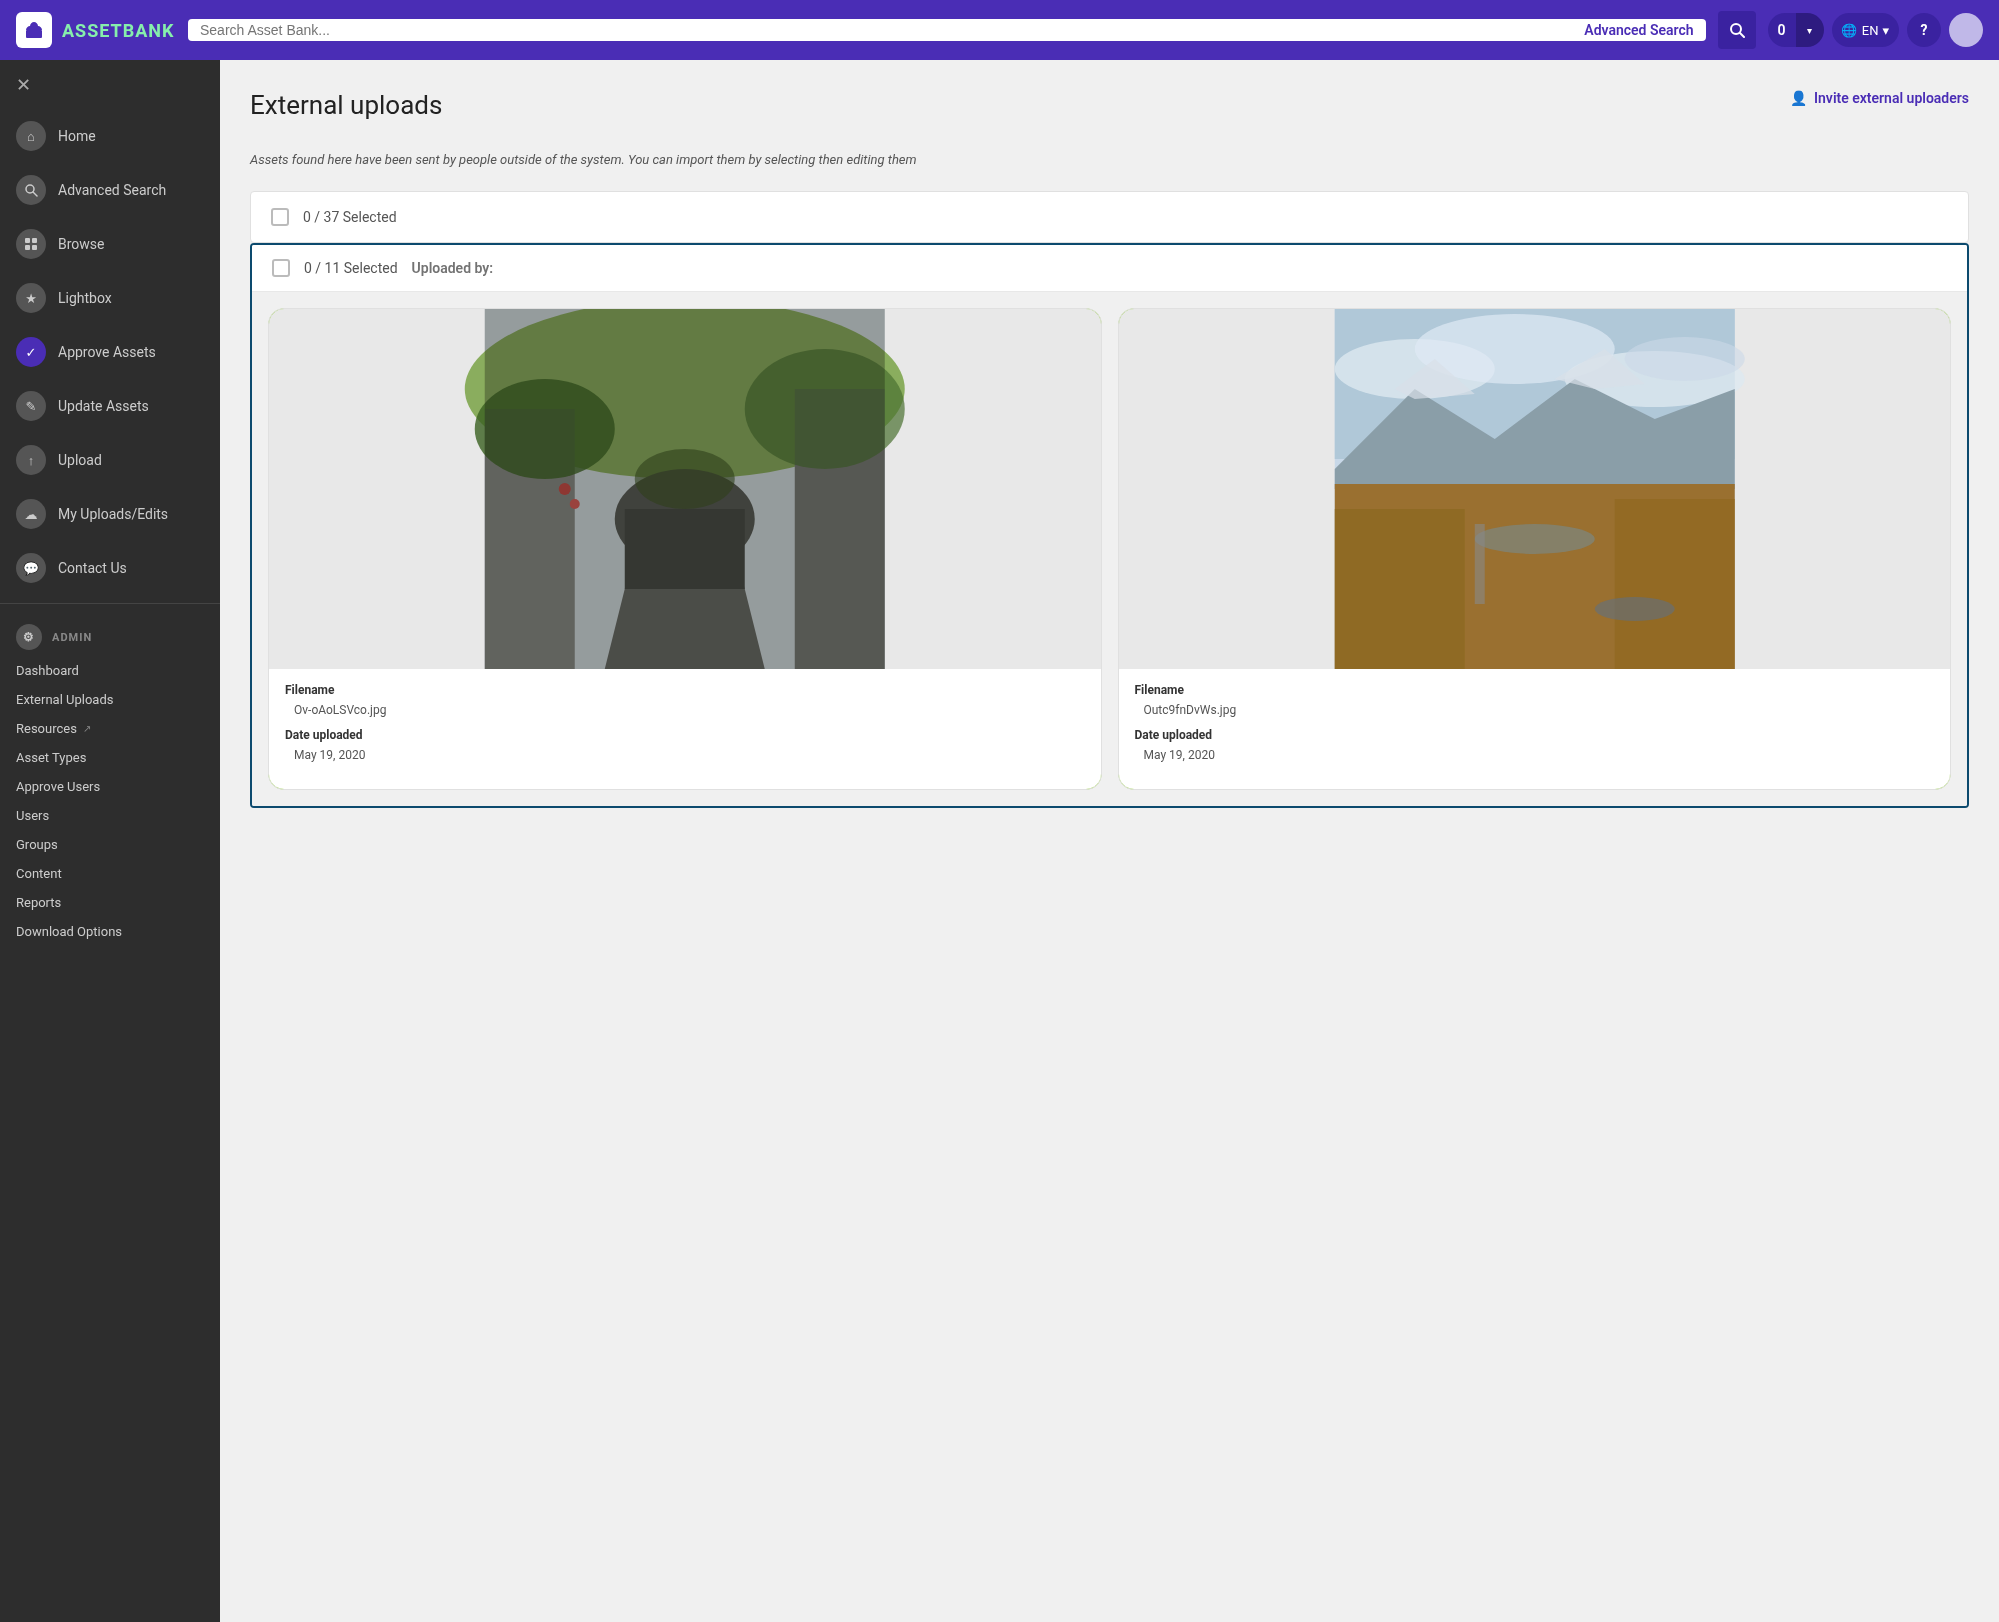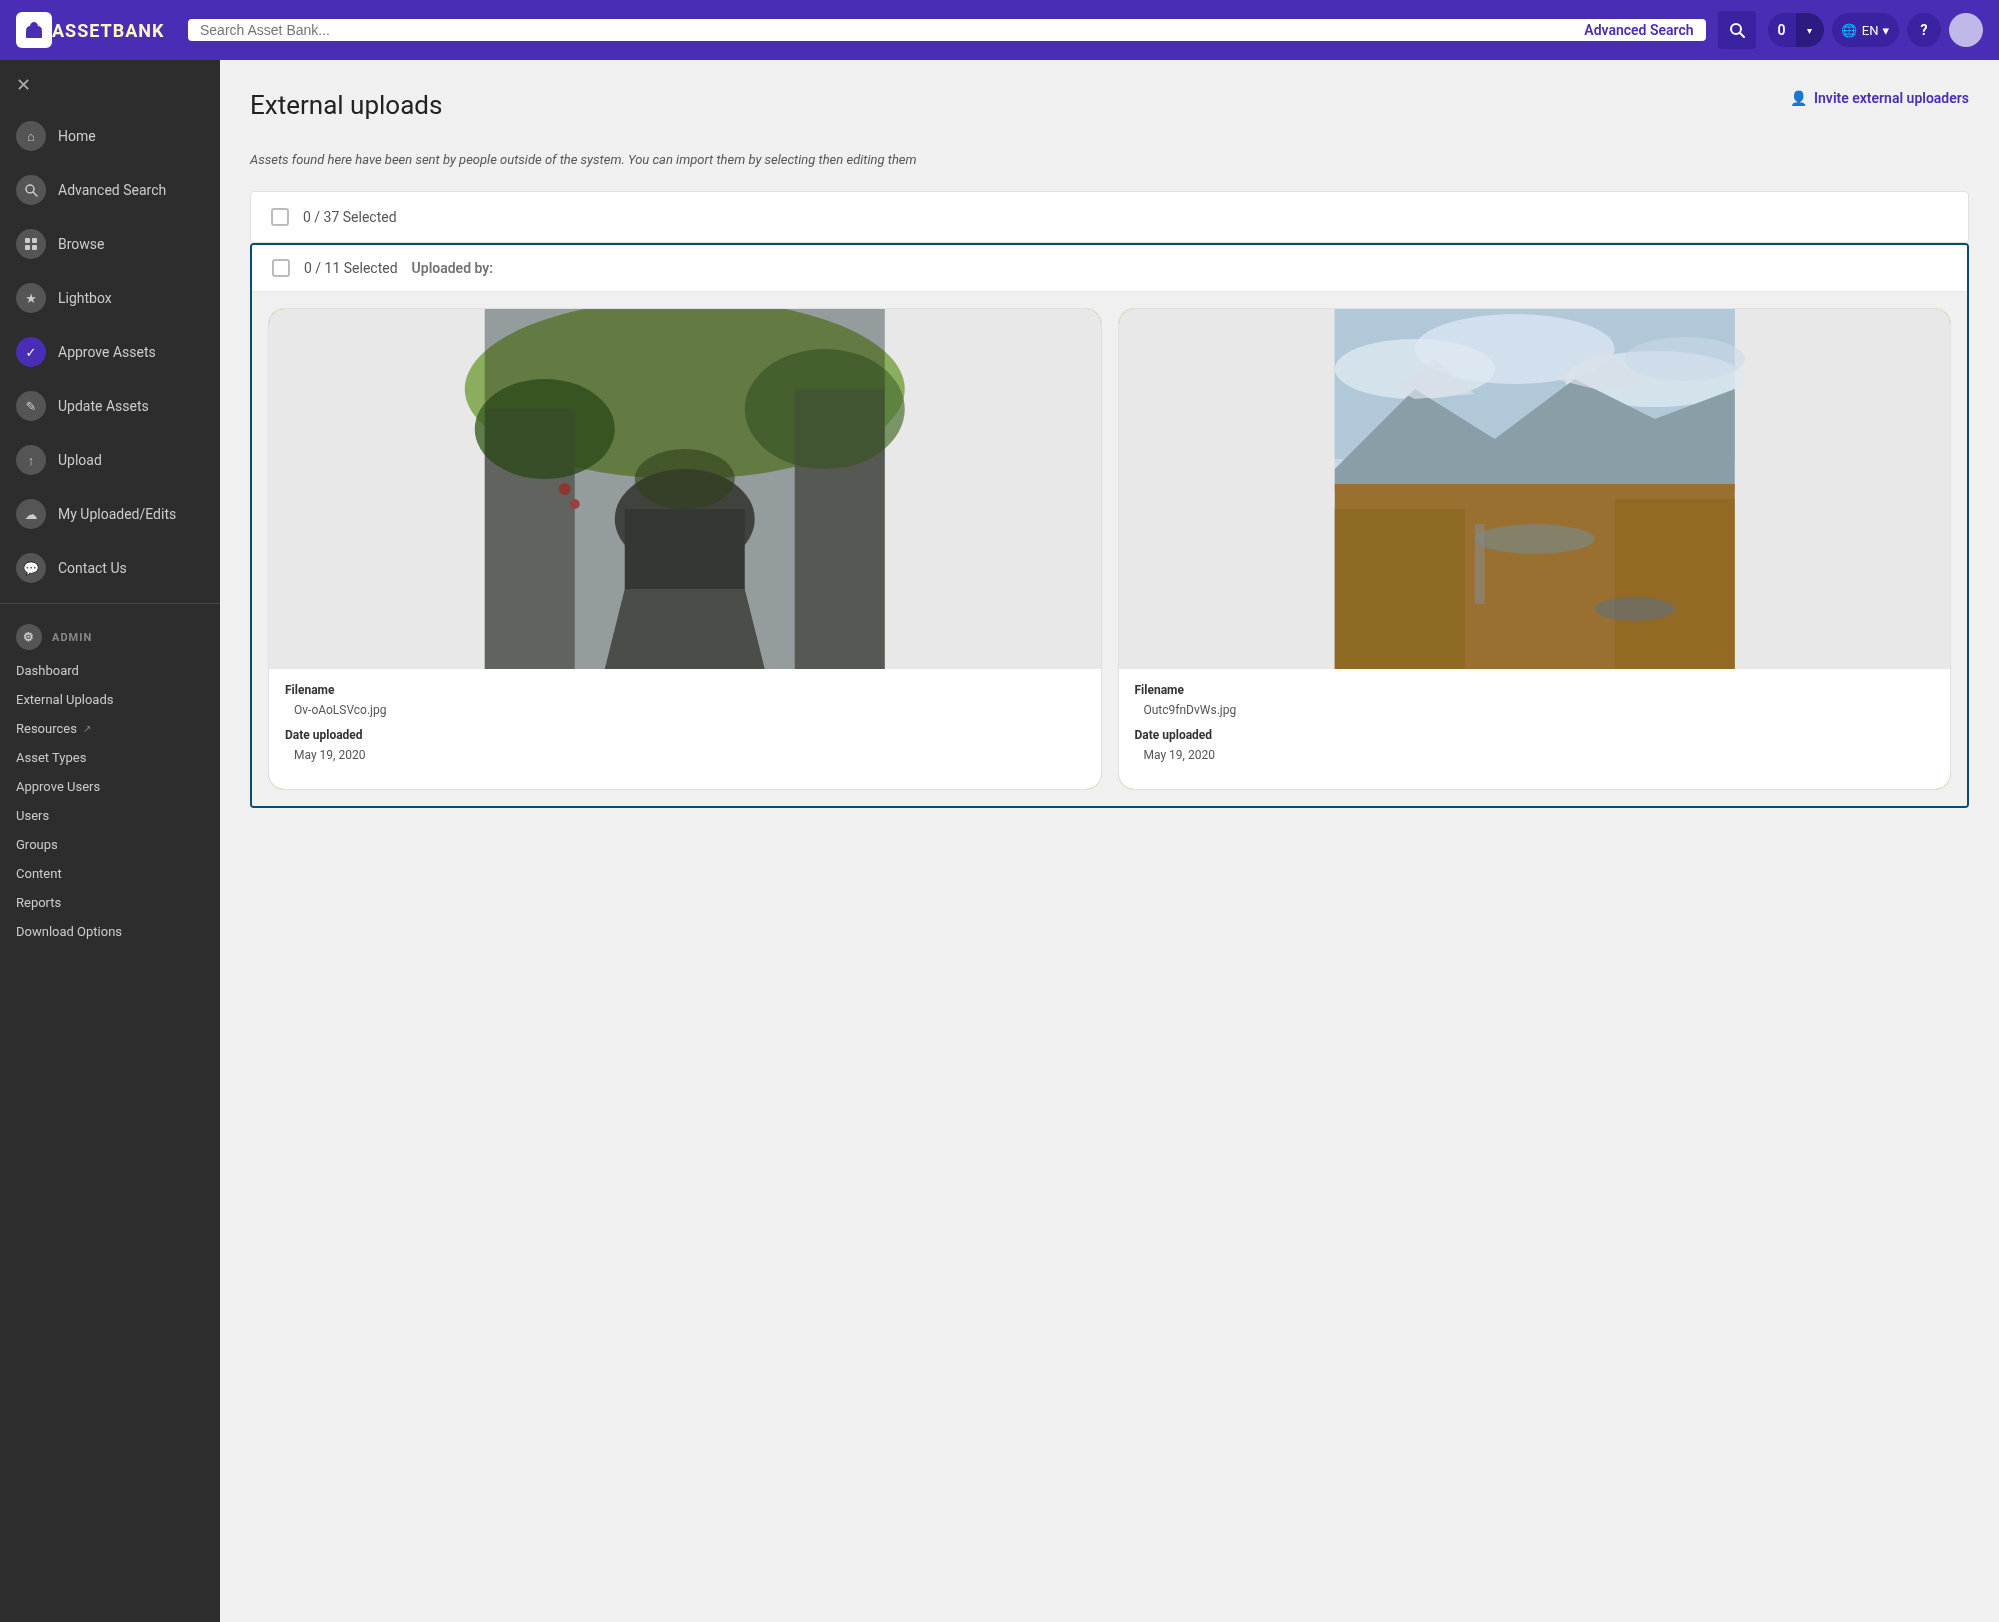--- a/index.html
+++ b/index.html
@@ -11,21 +11,22 @@
       display: flex;
       align-items: center;
       padding: 0 16px;
       height: 60px;
       flex-shrink: 0;
       gap: 12px;
     }
     .logo-area {
       display: flex;
       align-items: center;
-      color: #fef9c3;
+      gap: 10px;
+      color: #86efac;
       font-weight: 700;
       font-size: 18px;
       letter-spacing: 1px;
       min-width: 160px;
     }
     .logo-icon {
       width: 36px;
       height: 36px;
       background: #fff;
       border-radius: 6px;
@@ -426,21 +427,21 @@
     <div class="sidebar-nav-item">
       <div class="nav-icon">✎</div>
       <span>Update Assets</span>
     </div>
     <div class="sidebar-nav-item">
       <div class="nav-icon">↑</div>
       <span>Upload</span>
     </div>
     <div class="sidebar-nav-item">
       <div class="nav-icon">☁</div>
-      <span>My Uploaded/Edits</span>
+      <span>My Uploads/Edits</span>
     </div>
     <div class="sidebar-nav-item">
       <div class="nav-icon">💬</div>
       <span>Contact Us</span>
     </div>
 
     <div class="sidebar-divider"></div>
 
     <div class="sidebar-admin-header">
       <div class="admin-gear">⚙</div>

